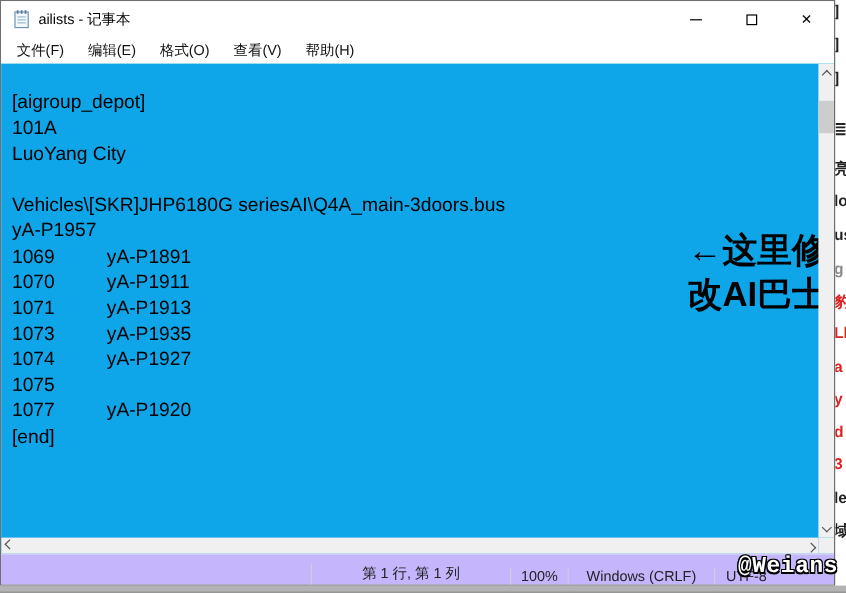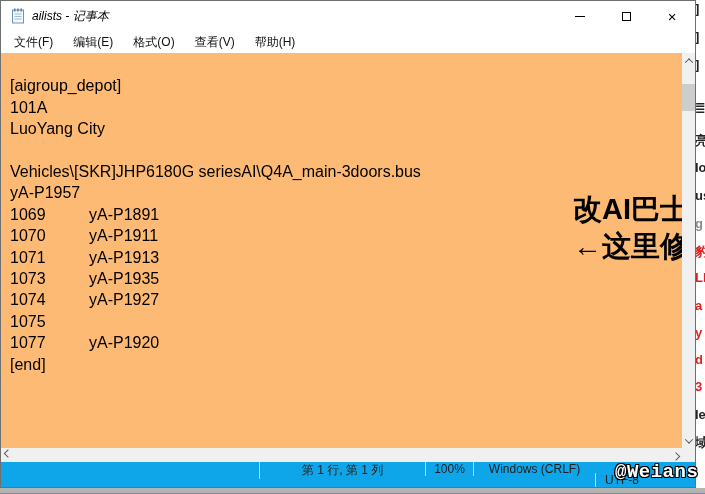--- a/index.html
+++ b/index.html
@@ -14,34 +14,34 @@
   .bg-frag.gray { color:#8a8a8a; }
   .bg-frag.red  { color:#e02020; }
   .bg-bottom { position:absolute; left:0; top:488px; width:705px; height:6px;
                background:#b3b3b3; border-bottom:1px solid #8c8c8c; z-index:0; }
 
   
   .window { position:absolute; left:0; top:0; width:696px; height:488px;
             background:#ffffff; border:1px solid #6f6f6f; z-index:1;
             display:flex; flex-direction:column; }
 
-  .titlebar { height:30px; display:flex; align-items:center; background:#ffffff; flex:0 0 auto;font-style:italic; }
+  .titlebar { height:30px; display:flex; align-items:center; background:#ffffff; flex:0 0 auto; }
   .app-icon { width:16px; height:16px; margin:0 6px 0 9px; flex:0 0 auto; }
   .title-text { font-size:12px; color:#000; white-space:nowrap; }
   .title-spacer { flex:1; }
   .caption-btn { width:46px; height:30px; display:flex; align-items:center; justify-content:center; cursor:default; }
   .glyph-min { width:10px; height:1px; background:#000; }
   .glyph-max { width:9px; height:9px; border:1px solid #000; }
   .glyph-close { font-size:15px; color:#000; line-height:1; }
 
   .menubar { height:22px; display:flex; align-items:center; padding-left:3px;
              background:#ffffff; flex:0 0 auto; }
   .menu-item { font-size:12px; color:#111; padding:3px 10px; white-space:nowrap; }
 
-  .main { position:relative; flex:1 1 auto; background:#fdba74; overflow:hidden; }
+  .main { position:relative; flex:1 1 auto; background:#0ea5e9; overflow:hidden; }
 
   .editor { position:absolute; left:0; top:0; right:13px; bottom:13px;
             padding:1px 0 0 9px; overflow:hidden; cursor:text; }
   .line { min-height:21.4px; line-height:21.4px; font-size:16px; color:#000; white-space:pre; }
   .bus-row { display:flex; }
   .bus-id { display:inline-block; width:79px; }
 
   .annotation { position:absolute; top:138px; right:6px; text-align:right;
                 font-size:29px; line-height:37px; font-weight:700; color:#000;
                 white-space:nowrap; pointer-events:none; }
@@ -54,22 +54,22 @@
   .vthumb { position:absolute; left:0; top:31px; width:13px; height:27px; background:#cdcdcd; }
   .arrow-box { width:13px; height:15px; display:flex; align-items:center; justify-content:center; }
   .chev { width:6px; height:6px; border-left:1.4px solid #555; border-top:1.4px solid #555; }
   .chev-up    { transform:rotate(45deg)  translate(1px,1px); }
   .chev-down  { transform:rotate(225deg) translate(1px,1px); }
   .chev-left  { transform:rotate(-45deg) translate(1px,-1px); }
   .chev-right { transform:rotate(135deg) translate(1px,-1px); }
   .varrow-top { position:absolute; top:0; left:0; }
   .varrow-bottom { position:absolute; bottom:0; left:0; }
 
-  .statusbar { height:26px; flex:0 0 auto; background:#0ea5e9; display:flex;
-               align-items:flex-start; font-size:12px; color:#222; border-top:1px solid #ededed; }
+  .statusbar { height:26px; flex:0 0 auto; background:#c4b5fd; display:flex;
+               align-items:flex-end; font-size:12px; color:#222; border-top:1px solid #ededed; }
   .status-spacer { flex:1; }
   .status-cell { display:flex; align-items:center; justify-content:center;
                  border-left:1px solid #d0d0d0; white-space:nowrap; }
   .cell-pos  { width:166px; }
   .cell-zoom { width:48px; }
   .cell-eol  { width:122px; }
   .cell-enc  { width:100px; justify-content:flex-start; padding-left:9px;margin-top:11px; }
 
   .watermark { position:absolute; left:615px; top:461px; z-index:2;
                font-family:Liberation Mono, monospace; font-weight:700; font-size:19px;
@@ -147,22 +147,22 @@
       <div class="line bus-row"><span class="bus-id">1070</span><span>yA-P1911</span></div>
       <div class="line bus-row"><span class="bus-id">1071</span><span>yA-P1913</span></div>
       <div class="line bus-row"><span class="bus-id">1073</span><span>yA-P1935</span></div>
       <div class="line bus-row"><span class="bus-id">1074</span><span>yA-P1927</span></div>
       <div class="line bus-row"><span class="bus-id">1075</span></div>
       <div class="line bus-row"><span class="bus-id">1077</span><span>yA-P1920</span></div>
       <div class="line">[end]</div>
     </div>
 
     <div class="annotation">
+      <div>←这里修</div>
       <div>改AI巴士</div>
-      <div>←这里修</div>
     </div>
 
     <div class="vscroll">
       <div class="arrow-box varrow-top">
           <span class="chev chev-up"></span>
         </div>
       <div class="vthumb"></div>
       <div class="arrow-box varrow-bottom">
           <span class="chev chev-down"></span>
         </div>

